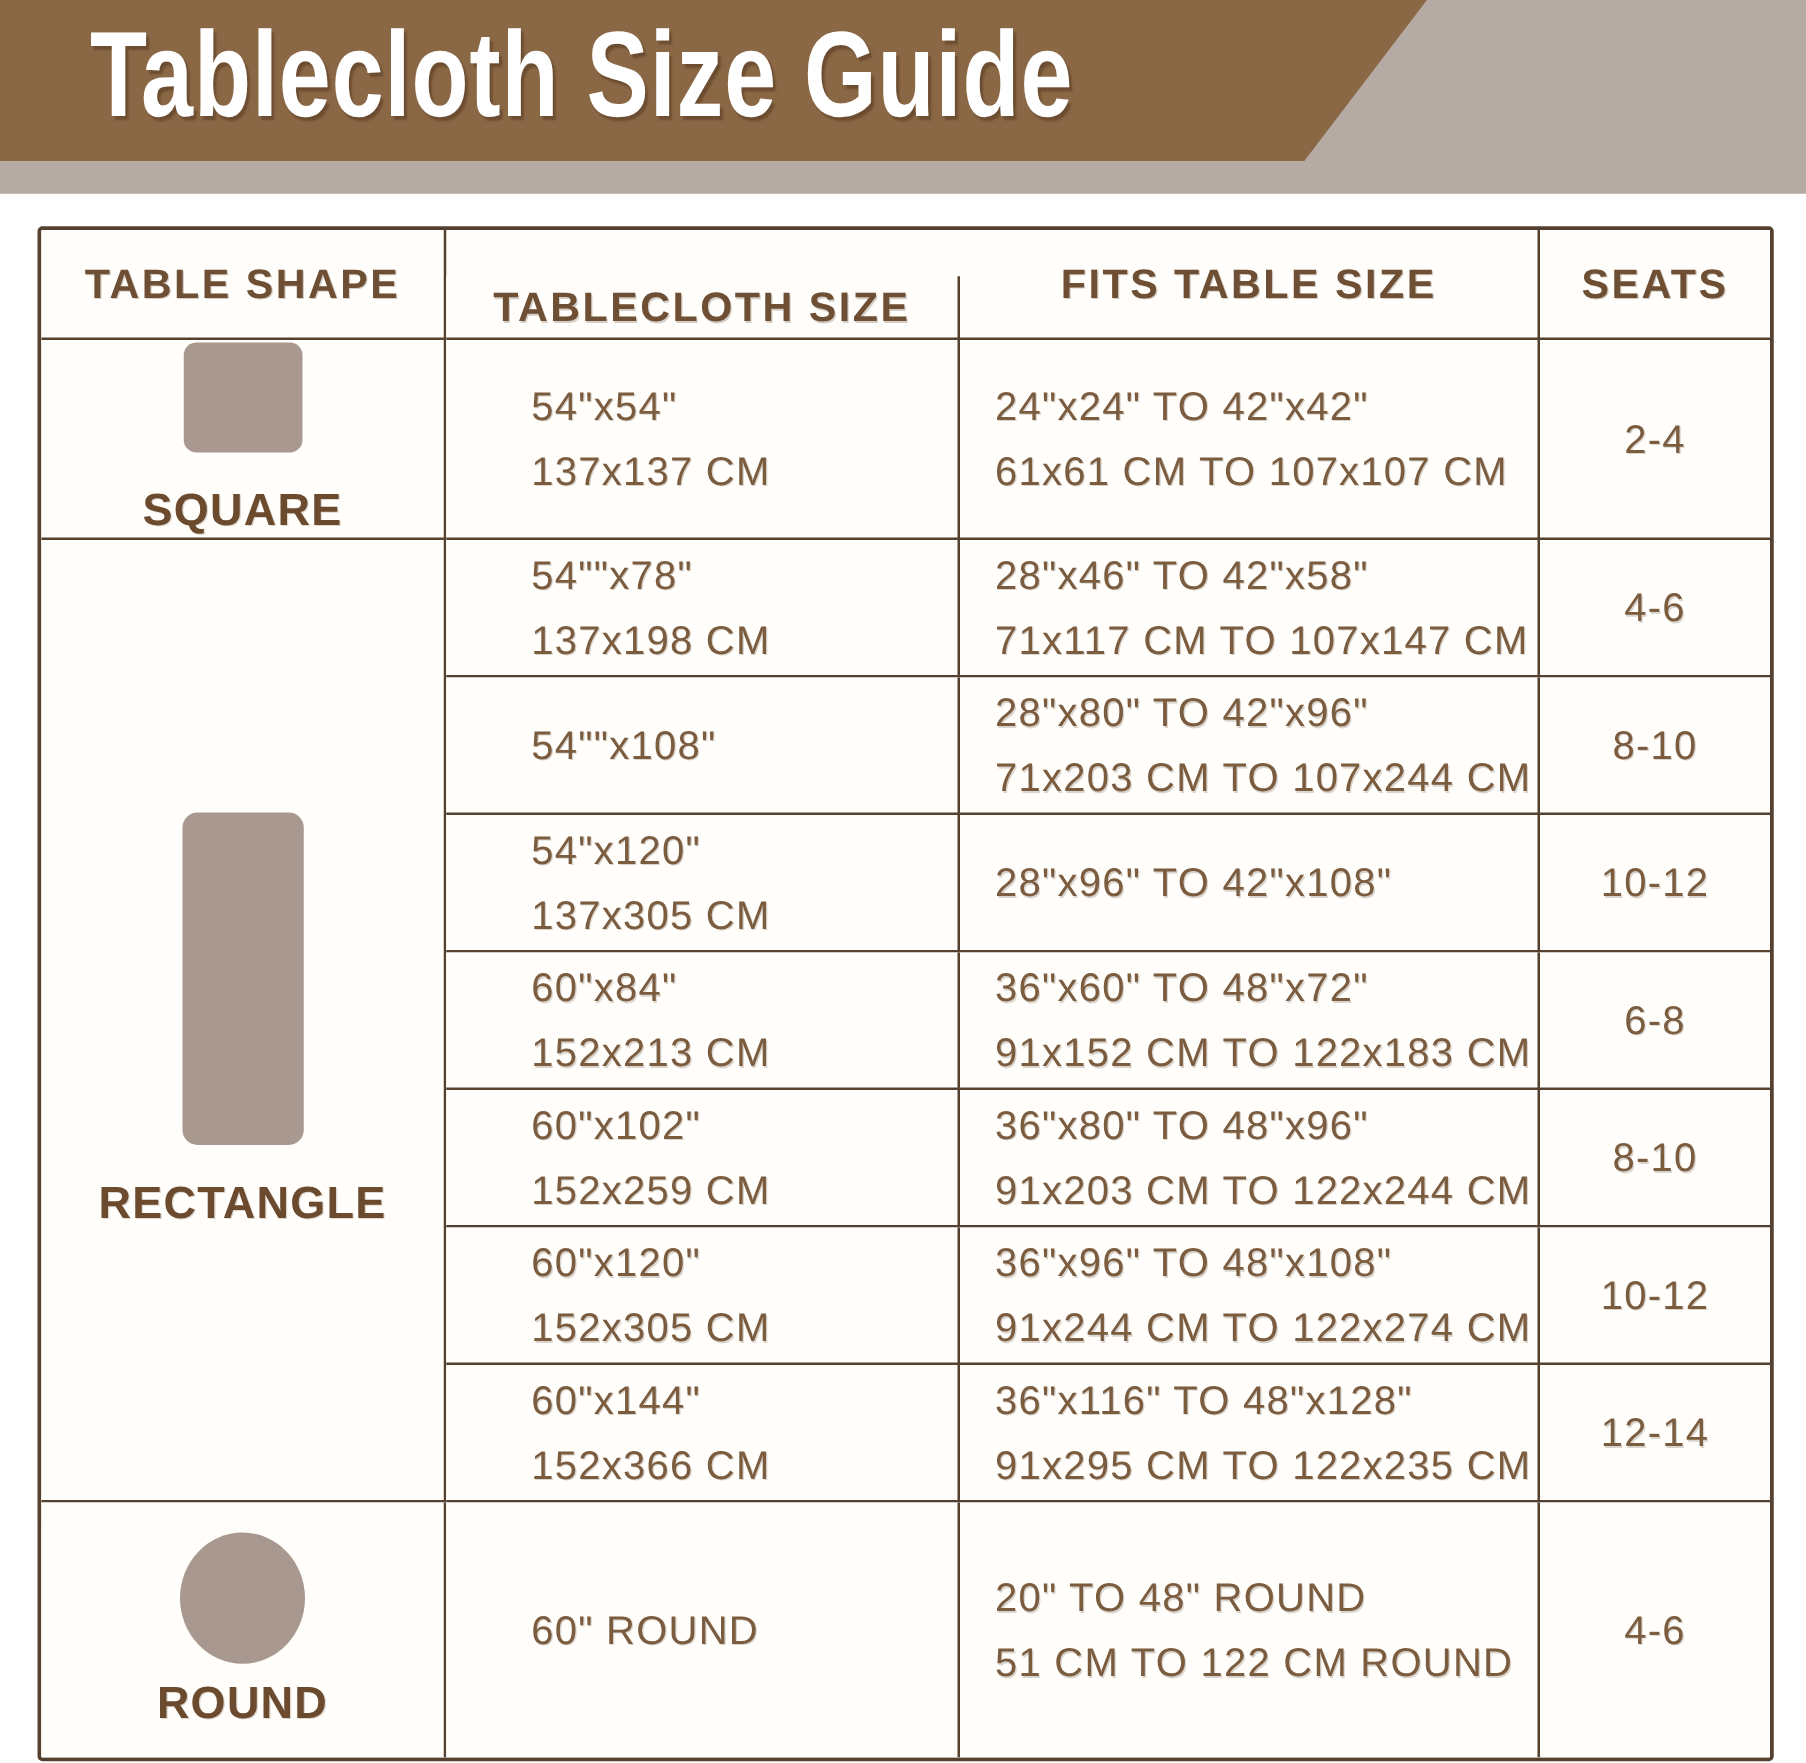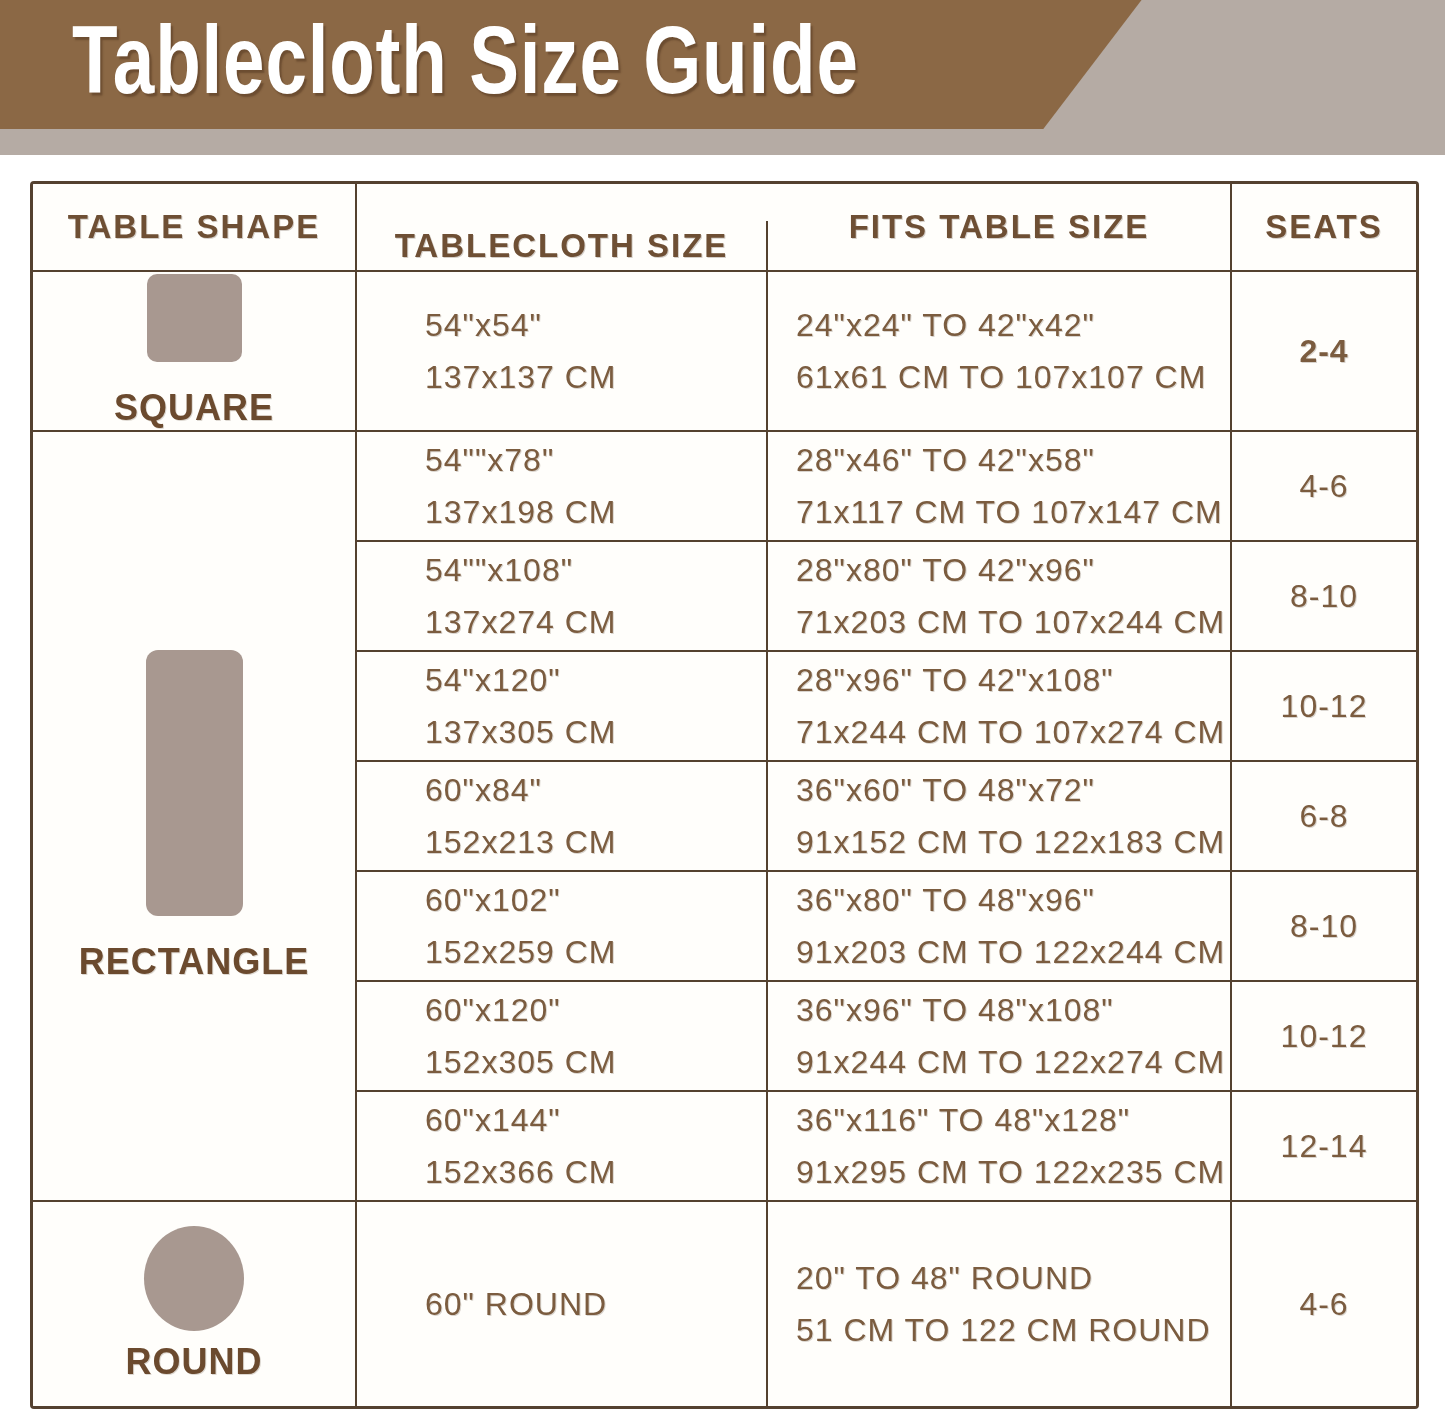--- a/index.html
+++ b/index.html
@@ -106,50 +106,48 @@
       <div class="shape-label">SQUARE</div>
     </div>
     <div class="cell size-cell" style="grid-area: 2 / 2;">
       <div>54"x54"</div>
       <div>137x137 CM</div>
     </div>
     <div class="cell fits-cell" style="grid-area: 2 / 3;">
       <div>24"x24" TO 42"x42"</div>
       <div>61x61 CM TO 107x107 CM</div>
     </div>
-    <div class="cell seats-cell last-col" style="grid-area: 2 / 4; font-weight: bold;">2-4</div>
+    <div class="cell seats-cell last-col" style="grid-area: 2 / 4;">2-4</div>
     <div class="cell shape-cell" style="grid-area: 3 / 1 / span 7;">
       <div class="shape shape-rectangle"></div>
       <div class="shape-label">RECTANGLE</div>
     </div>
     <div class="cell size-cell" style="grid-area: 3 / 2;">
       <div>54""x78"</div>
       <div>137x198 CM</div>
     </div>
     <div class="cell fits-cell" style="grid-area: 3 / 3;">
       <div>28"x46" TO 42"x58"</div>
       <div>71x117 CM TO 107x147 CM</div>
     </div>
     <div class="cell seats-cell last-col" style="grid-area: 3 / 4;">4-6</div>
     <div class="cell size-cell" style="grid-area: 4 / 2;">
       <div>54""x108"</div>
-      <div>137x274 CM</div>
     </div>
     <div class="cell fits-cell" style="grid-area: 4 / 3;">
       <div>28"x80" TO 42"x96"</div>
       <div>71x203 CM TO 107x244 CM</div>
     </div>
     <div class="cell seats-cell last-col" style="grid-area: 4 / 4;">8-10</div>
     <div class="cell size-cell" style="grid-area: 5 / 2;">
       <div>54"x120"</div>
       <div>137x305 CM</div>
     </div>
     <div class="cell fits-cell" style="grid-area: 5 / 3;">
       <div>28"x96" TO 42"x108"</div>
-      <div>71x244 CM TO 107x274 CM</div>
     </div>
     <div class="cell seats-cell last-col" style="grid-area: 5 / 4;">10-12</div>
     <div class="cell size-cell" style="grid-area: 6 / 2;">
       <div>60"x84"</div>
       <div>152x213 CM</div>
     </div>
     <div class="cell fits-cell" style="grid-area: 6 / 3;">
       <div>36"x60" TO 48"x72"</div>
       <div>91x152 CM TO 122x183 CM</div>
     </div>

